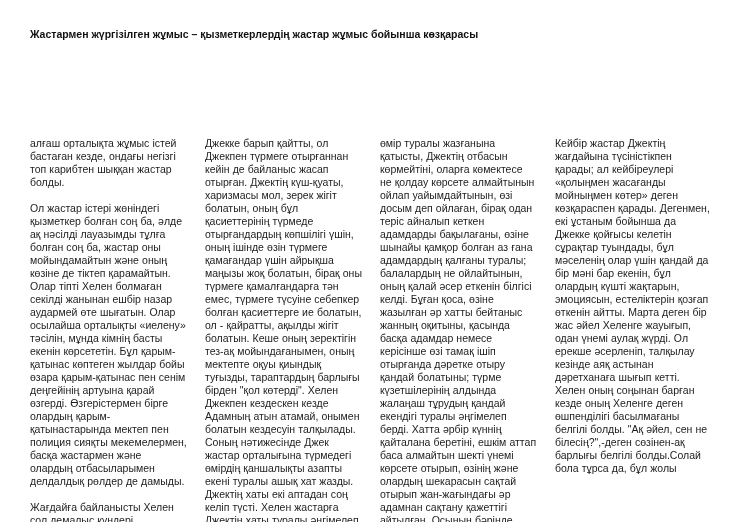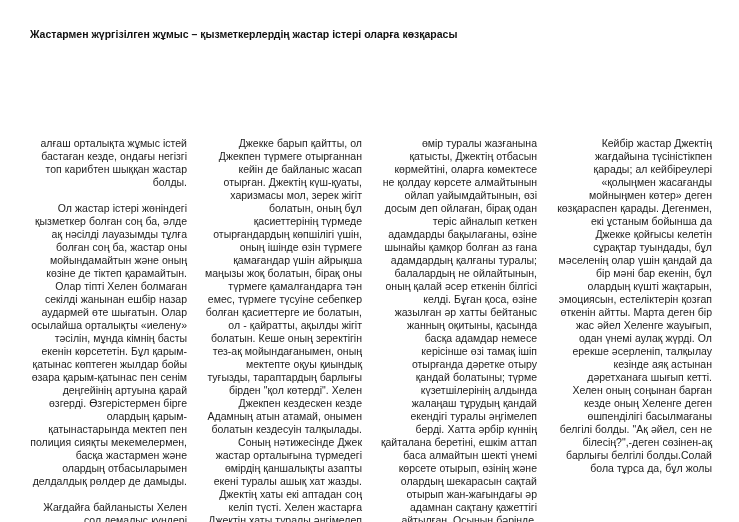--- a/index.html
+++ b/index.html
@@ -34,29 +34,29 @@
     align-items: flex-start;
   }
   .col {
     flex: 0 0 157px;
     width: 157px;
   }
   .col p {
     margin: 0 0 13px 0;
     font-size: 10.5px;
     line-height: 13px;
-    text-align: right;
+    text-align: left;
     word-spacing: 0.2px;
   }
 </style>
 </head>
 <body>
 
 <div class="page">
-  <h1 class="title">Жастармен жүргізілген жұмыс  – қызметкерлердің жастар істері оларға көзқарасы</h1>
+  <h1 class="title">Жастармен жүргізілген жұмыс  – қызметкерлердің жастар жұмыс бойынша көзқарасы</h1>
   <div class="columns">
     <div class="col">
       <p>алғаш орталықта  жұмыс істей бастаған кезде, ондағы негізгі топ карибтен шыққан жастар болды.</p>
       <p>Ол жастар істері жөніндегі қызметкер болған соң ба, әлде ақ нәсілді лауазымды тұлға болған соң ба, жастар оны мойындамайтын және оның көзіне де тіктеп қарамайтын. Олар тіпті Хелен болмаған секілді жанынан ешбір назар аудармей өте шығатын. Олар осылайша орталықты  «иелену» тәсілін, мұнда кімнің басты екенін  көрсететін. Бұл қарым-қатынас көптеген жылдар бойы өзара қарым-қатынас пен сенім деңгейінің артуына қарай өзгерді.  Өзгерістермен бірге олардың қарым-қатынастарында  мектеп пен полиция сияқты мекемелермен, басқа жастармен және олардың отбасыларымен  делдалдық рөлдер де дамыды.</p>
       <p>Жағдайға байланысты Хелен сол демалыс күндері Гринвилльден шыққан жас жігіт</p>
     </div>
     <div class="col">
       <p>Джекке барып қайтты, ол Джекпен түрмеге отырғаннан кейін де байланыс жасап отырған.  Джектің күш-қуаты, харизмасы мол, зерек жігіт болатын, оның бұл қасиеттерінің түрмеде отырғандардың көпшілігі үшін, оның ішінде  өзін түрмеге қамағандар үшін айрықша маңызы жоқ болатын, бірақ оны түрмеге қамалғандарға тән емес, түрмеге түсуіне себепкер болған қасиеттерге ие болатын, ол - қайратты, ақылды  жігіт болатын. Кеше оның зеректігін тез-ақ мойындағанымен, оның мектепте  оқуы қиындық туғызды, тараптардың барлығы бірден "қол көтерді". Хелен Джекпен кездескен кезде Адамның атын атамай, онымен болатын кездесуін талқылады. Соның нәтижесінде Джек жастар орталығына түрмедегі өмірдің қаншалықты азапты екені  туралы ашық хат жазды. Джектің хаты екі аптадан соң келіп түсті. Хелен жастарға Джектің хаты туралы әңгімелеп берді, ол Джектің түрмедегі</p>
     </div>
     <div class="col">

